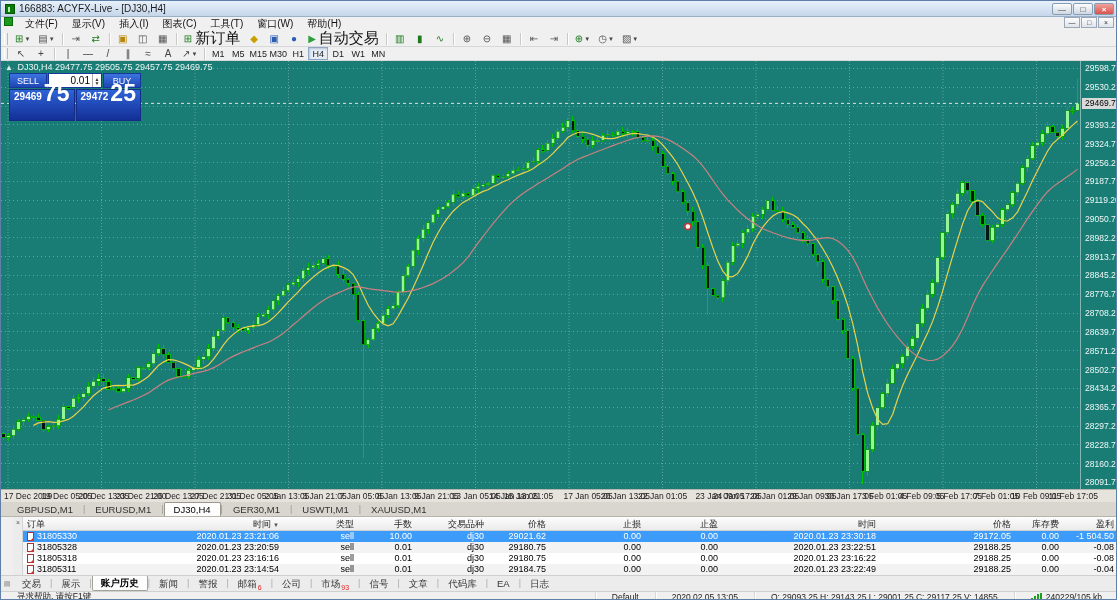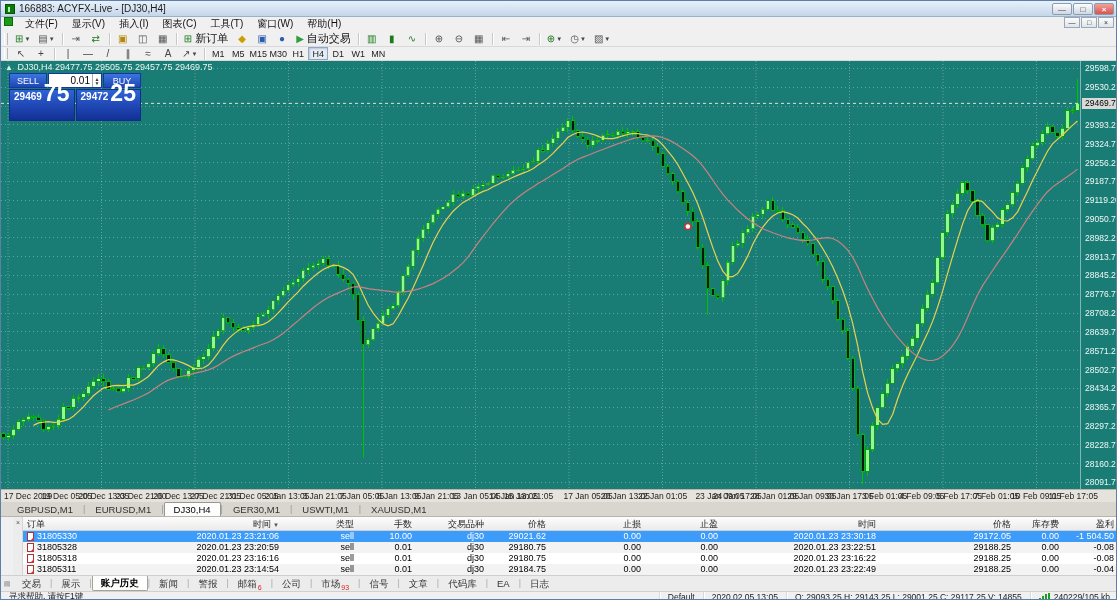--- a/index.html
+++ b/index.html
@@ -27,21 +27,21 @@
   .child-btn{width:16px;height:11px;font-size:7px;line-height:10px;text-align:center;
     background:linear-gradient(#fcfcfc,#dfe4ea);border:1px solid #9aa7b8;color:#333;}
   
   .toolbar{position:absolute;left:0;width:100%;background:#f0f0f0;display:flex;align-items:center;
     border-bottom:1px solid #d8d8d8;}
   .tb1{top:30px;height:16px;}
   .tb2{top:46px;height:14px;}
   .grip{width:4px;height:80%;margin:0 3px;border-left:1px solid #fff;border-right:1px solid #b8b8b8;}
   .tb-btn{min-width:18px;height:14px;margin:0 1px;display:flex;align-items:center;justify-content:center;
     font-size:10px;border:1px solid transparent;background:transparent;padding:0 2px;white-space:nowrap;}
-  .tb-btn .lbl{font-size:11px;margin-left:3px;color:#111;}
+  .tb-btn .lbl{font-size:15px;margin-left:3px;color:#111;}
   .tb-sep{width:1px;height:12px;background:#c8c8c8;margin:0 3px;box-shadow:1px 0 0 #fff;}
   .dd{font-size:6px;color:#444;margin-left:1px;}
   .period-btn{min-width:20px;height:13px;margin:0;display:flex;align-items:center;justify-content:center;
     font-size:9px;color:#222;border:1px solid transparent;}
   .period-btn.active{background:#e6edf5;border:1px solid #8fa8c8;box-shadow:inset 1px 1px 2px #b9c7da;}
   
   .chart-wrap{position:absolute;left:0;top:60px;width:1117px;height:428px;background:#1a7d75;}
   .ohlc-line{position:absolute;left:4px;top:1px;color:#e8f4f2;font-size:9px;z-index:5;}
   .ohlc-line .tri{font-size:8px;margin-right:2px;color:#d8ecea;}
   .price-axis{position:absolute;right:0;top:0;width:38px;height:428px;background:#1a7d75;
@@ -104,21 +104,21 @@
     font-size:7px;color:#888;}
   .btab{height:15px;line-height:14px;padding:0 8px;font-size:9.5px;color:#333;position:relative;
     border:1px solid transparent;}
   .btab.active{background:#fdfdfd;border-color:#a5a29a;border-top:none;font-weight:bold;color:#000;
     border-radius:0 0 2px 2px;}
   .btab .badge{color:#d22;font-size:7px;vertical-align:sub;margin-left:1px;}
   .btab-sep{color:#aaa;line-height:14px;font-size:9px;}
   
   .statusbar{position:absolute;left:0;top:590px;width:1117px;height:10px;background:#f0f0f0;
     border-top:1px solid #d0d0d0;display:flex;align-items:center;font-size:8.5px;color:#222;}
-  .sb-cell{padding:0 8px;height:100%;display:flex;align-items:center;border-right:1px solid #d8d8d8;
+  .sb-cell{padding:0 16px;height:100%;display:flex;align-items:center;border-right:1px solid #d8d8d8;
     box-shadow:1px 0 0 #fff;white-space:nowrap;}
   .sb-help{flex:1;}
   .sig-bars{display:inline-flex;align-items:flex-end;gap:1px;margin-right:4px;}
   .sig-bars i{display:block;width:2px;background:#1da01d;}
 </style>
 </head>
 <body>
 
 <div class="app">
 

